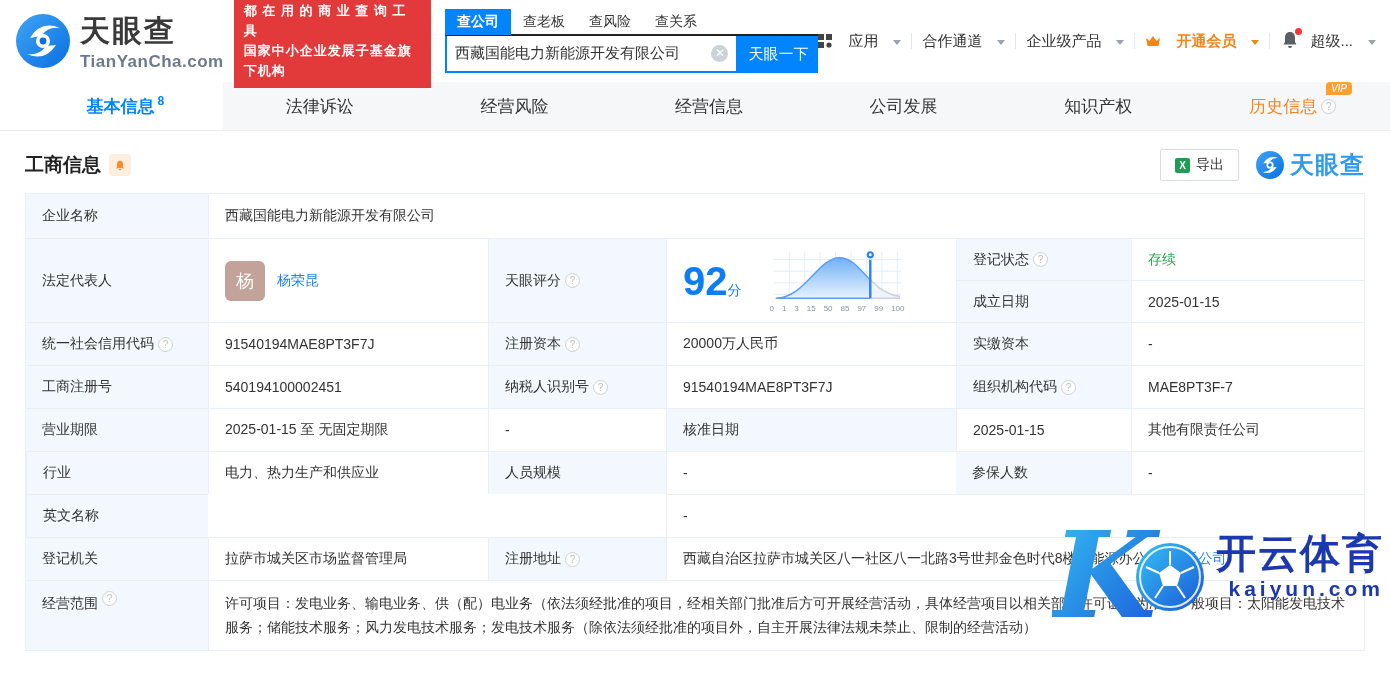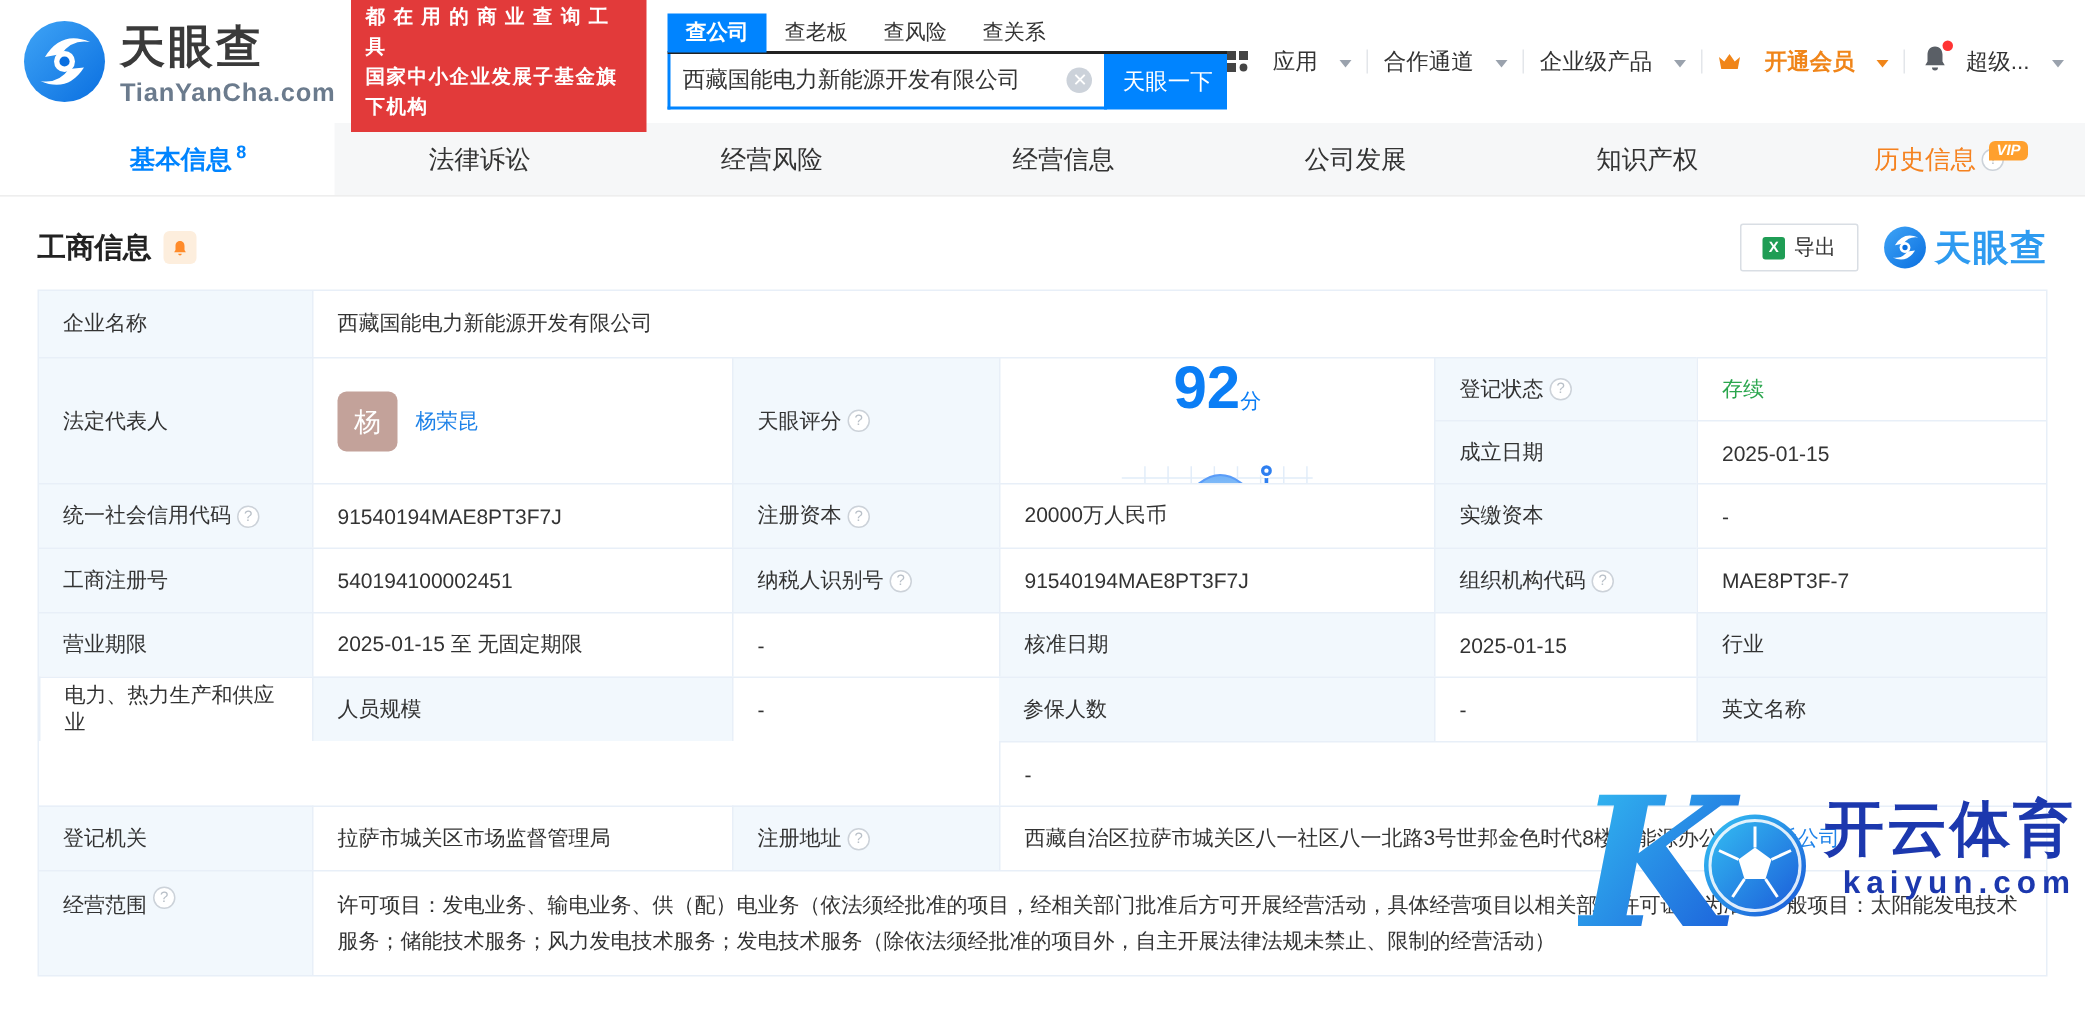--- a/index.html
+++ b/index.html
@@ -31,22 +31,22 @@
   .vipword { color:#f08519; font-weight:bold; }
   .bell-wrap { position:relative; cursor:pointer; }
   .reddot { position:absolute; top:-2px; right:-2px; width:7px; height:7px; background:#f33; border-radius:50%; }
   
   .nav { display:flex; height:49px; background:#f6f7f8; border-bottom:1px solid #eee; }
   .ntab { flex:1; display:flex; align-items:center; justify-content:center; font-size:17px;
     color:#333; cursor:pointer; position:relative; }
   .ntab.on { background:#fff; color:#0084ff; font-weight:bold;padding-left:28px; }
   .ncount { font-size:12px; color:#0084ff; margin-left:3px; transform:translateY(-5px); }
   .ntab.hist { color:#f5821f; }
-  .vipbadge { position:absolute; top:12px; right:38px; background:#ffa02e; color:#fff; font-size:10px;
-    font-weight:bold; font-style:italic; padding:1px 5px; border-radius:4px 4px 4px 0; }
+  .vipbadge { position:absolute; top:0; right:38px; background:#ffa02e; color:#fff; font-size:10px;
+    font-weight:normal; font-style:italic; padding:1px 5px; border-radius:4px 4px 4px 0; }
   .qmark { display:inline-block; width:15px; height:15px; border-radius:50%; border:1px solid #ccd2d9;
     color:#b9c0c8; font-size:10px; line-height:14px; text-align:center; margin-left:4px; background:#fff; }
   
   .sect { padding:18px 25px 10px; display:flex; align-items:center; }
   .stitle { font-size:19px; font-weight:bold; color:#222; }
   .sbell { margin-left:8px; width:22px; height:22px; background:#fdeedd; border-radius:4px;
     display:flex; align-items:center; justify-content:center; cursor:pointer; }
   .sright { margin-left:auto; display:flex; align-items:center; gap:16px; }
   .export { display:flex; align-items:center; gap:6px; border:1px solid #d9dee4; background:#fff;
     padding:6px 14px; font-size:14px; color:#333; cursor:pointer; border-radius:2px; }
@@ -60,21 +60,21 @@
     grid-template-rows:44px 42px 42px 43px 43px 43px 43px 43px 43px 70px; font-size:14px; }
   .cell { border-left:1px solid #e8eff8; border-top:1px solid #e8eff8; display:flex;
     align-items:center; padding:0 16px; background:#fff; overflow:hidden; }
   .cell.c1 { border-left:none; }
   .cell.r1 { border-top:none; }
   .lblc { background:#f2f8fd; color:#333; }
   .grn { color:#2aa64d; }
   .lnk { color:#1e82e8; cursor:pointer; }
   .avatar { width:40px; height:40px; border-radius:6px; background:#c3a29a; color:#fff;
     font-size:18px; display:flex; align-items:center; justify-content:center; margin-right:12px; }
-  .score-cell { gap:28px;flex-direction:column; }
+  .score-cell { gap:28px; }
   .scorenum { font-size:40px; font-weight:bold; color:#0b7ef5; line-height:1; }
   .scoreunit { font-size:14px; color:#0b7ef5; vertical-align:baseline; }
   .chartbox { display:flex; flex-direction:column; }
   .ticks { display:flex; justify-content:space-between; width:135px; font-size:8px; color:#8a93a0; }
   .scope-cell { align-items:flex-start; padding-top:10px; line-height:24px; }
   .scope-txt { display:block; }
   
   .wm { position:absolute; right:0; bottom:10px; width:330px; height:118px; z-index:9; pointer-events:none; }
   .wm-k { position:absolute; left:-8px; top:-8px; }
   .wm-txt { position:absolute; right:6px; top:6px; text-align:right; color:#1c38ae; }
@@ -321,20 +321,21 @@
       <span class="qmark">?</span>
     </div>
     <div class="cell">MAE8PT3F-7</div>
 
     <div class="cell lblc c1">营业期限</div>
     <div class="cell">2025-01-15 至 无固定期限</div>
     <div class="cell">-</div>
     <div class="cell lblc">核准日期</div>
     <div class="cell">2025-01-15</div>
 
+    <div class="cell">其他有限责任公司</div>
     <div class="cell lblc">行业</div>
     <div class="cell">电力、热力生产和供应业</div>
     <div class="cell lblc">人员规模</div>
     <div class="cell">-</div>
 
     <div class="cell lblc c1">参保人数</div>
     <div class="cell">-</div>
     <div class="cell lblc">英文名称</div>
     <div class="cell" style="grid-column:4/7">-</div>
 

